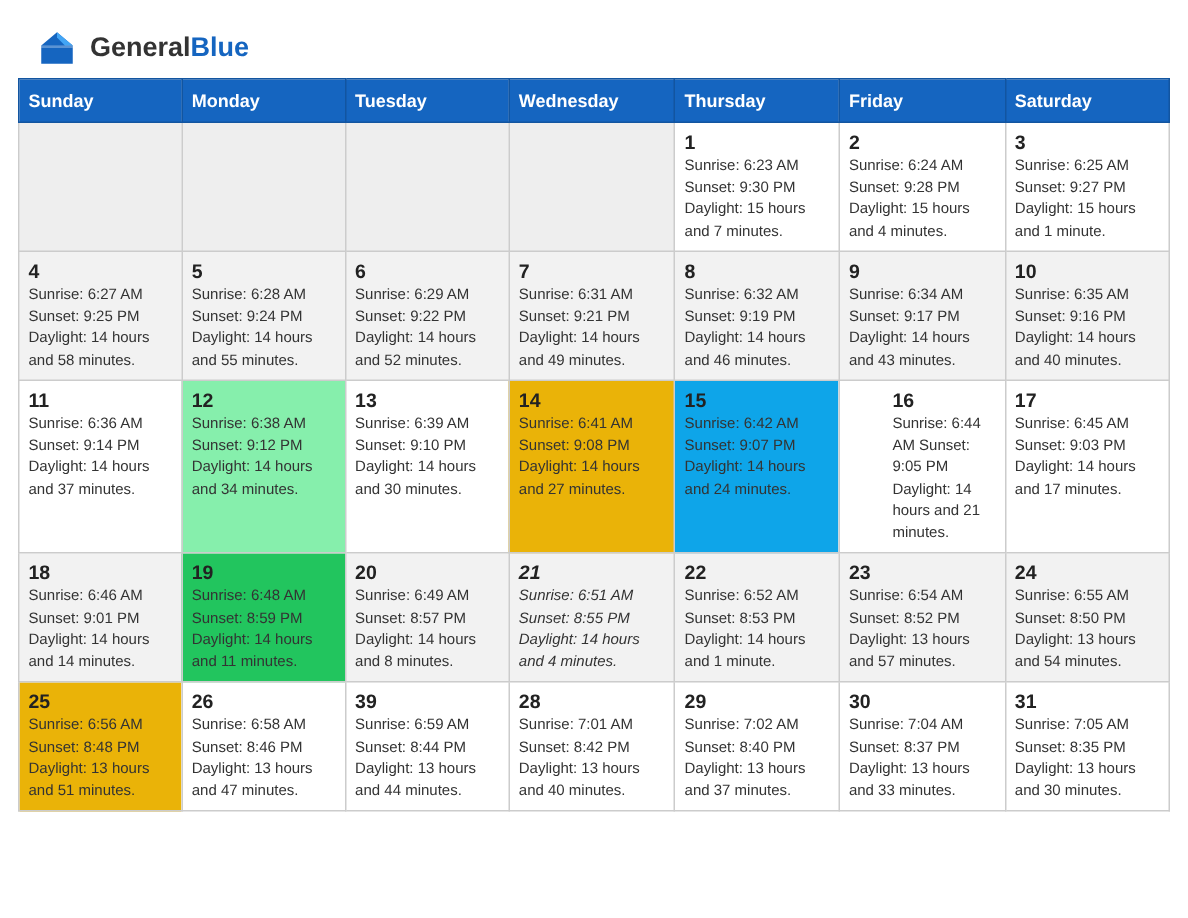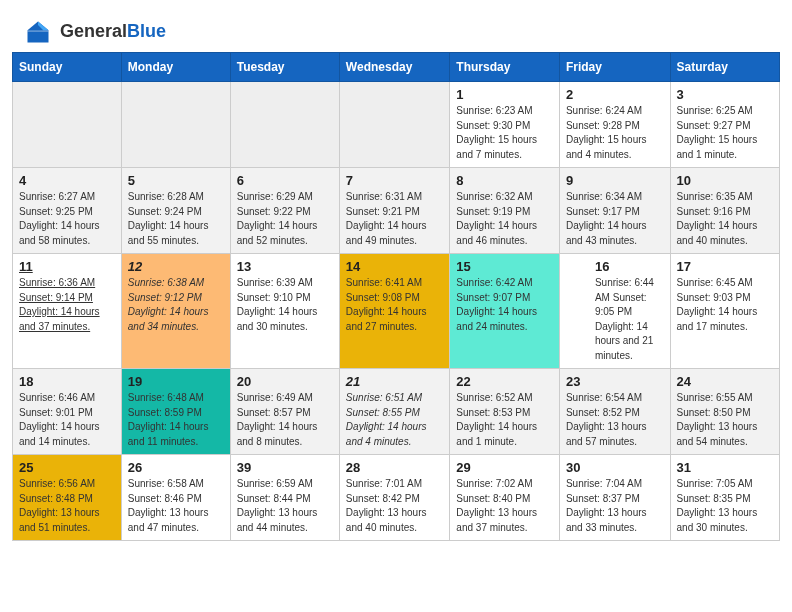--- a/index.html
+++ b/index.html
@@ -213,49 +213,49 @@
             </td>
             <td style="background: rgb(242, 242, 242);">
               <span class="day-number">10</span>
               <div class="day-info">Sunrise: 6:35 AM
 Sunset: 9:16 PM
 Daylight: 14 hours
 and 40 minutes.</div>
             </td>
           </tr>
           <tr>
-            <td style="background: rgb(255, 255, 255); text-decoration: underline;">
+            <td style="background: rgb(255, 255, 255);">
               <span class="day-number">11</span>
               <div class="day-info">Sunrise: 6:36 AM
 Sunset: 9:14 PM
 Daylight: 14 hours
 and 37 minutes.</div>
             </td>
-            <td style="background: #fdba74; font-style: italic;">
+            <td style="background: #86efac;">
               <span class="day-number">12</span>
               <div class="day-info">Sunrise: 6:38 AM
 Sunset: 9:12 PM
 Daylight: 14 hours
 and 34 minutes.</div>
             </td>
             <td style="background: rgb(255, 255, 255);">
               <span class="day-number">13</span>
               <div class="day-info">Sunrise: 6:39 AM
 Sunset: 9:10 PM
 Daylight: 14 hours
 and 30 minutes.</div>
             </td>
             <td style="background: #eab308;">
               <span class="day-number">14</span>
               <div class="day-info">Sunrise: 6:41 AM
 Sunset: 9:08 PM
 Daylight: 14 hours
 and 27 minutes.</div>
             </td>
-            <td style="background: #5eead4;">
+            <td style="background: #0ea5e9;">
               <span class="day-number">15</span>
               <div class="day-info">Sunrise: 6:42 AM
 Sunset: 9:07 PM
 Daylight: 14 hours
 and 24 minutes.</div>
             </td>
             <td style="background: rgb(255, 255, 255); padding-left: 35px;">
               <span class="day-number">16</span>
               <div class="day-info">Sunrise: 6:44 AM
 Sunset: 9:05 PM
@@ -271,21 +271,21 @@
             </td>
           </tr>
           <tr>
             <td style="background: rgb(242, 242, 242);">
               <span class="day-number">18</span>
               <div class="day-info">Sunrise: 6:46 AM
 Sunset: 9:01 PM
 Daylight: 14 hours
 and 14 minutes.</div>
             </td>
-            <td style="background: #14b8a6;">
+            <td style="background: #22c55e;">
               <span class="day-number">19</span>
               <div class="day-info">Sunrise: 6:48 AM
 Sunset: 8:59 PM
 Daylight: 14 hours
 and 11 minutes.</div>
             </td>
             <td style="background: rgb(242, 242, 242); margin-top: 12px;">
               <span class="day-number">20</span>
               <div class="day-info">Sunrise: 6:49 AM
 Sunset: 8:57 PM

